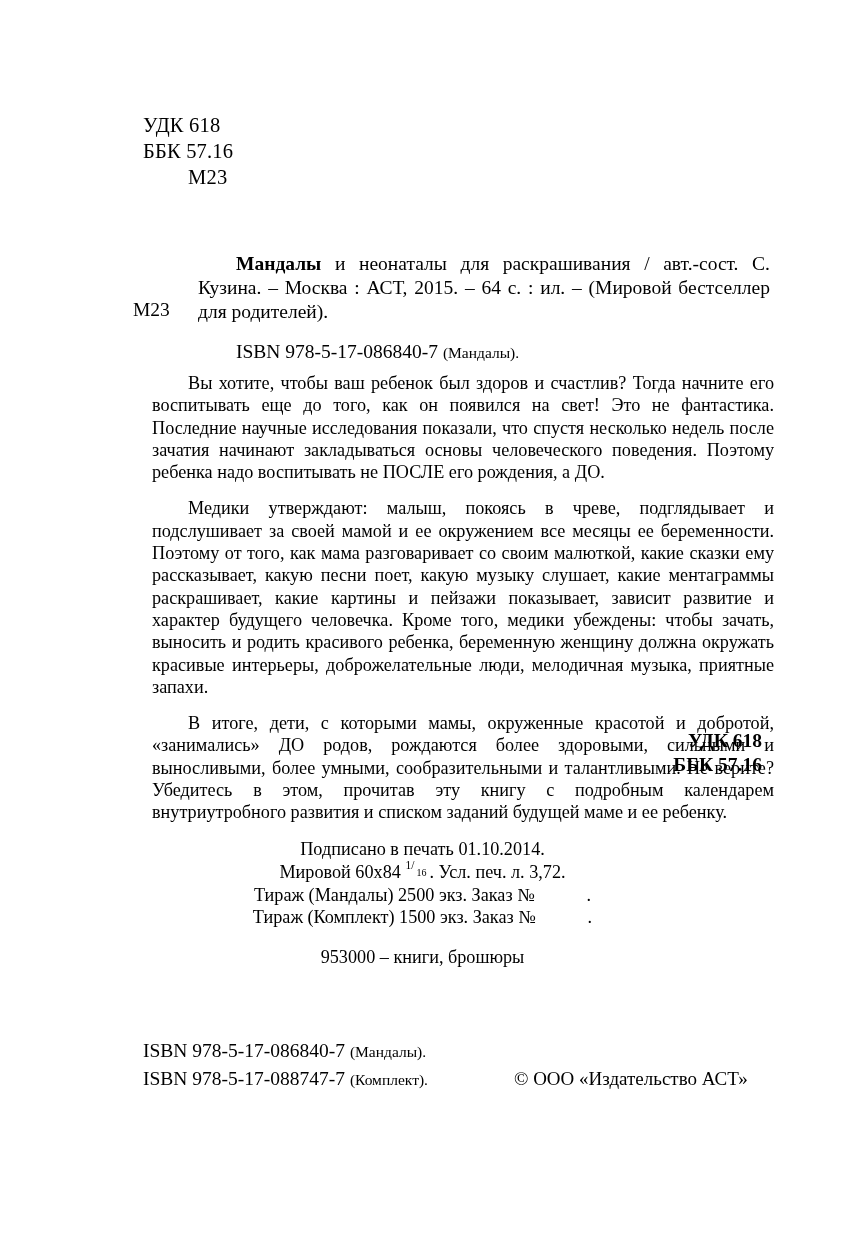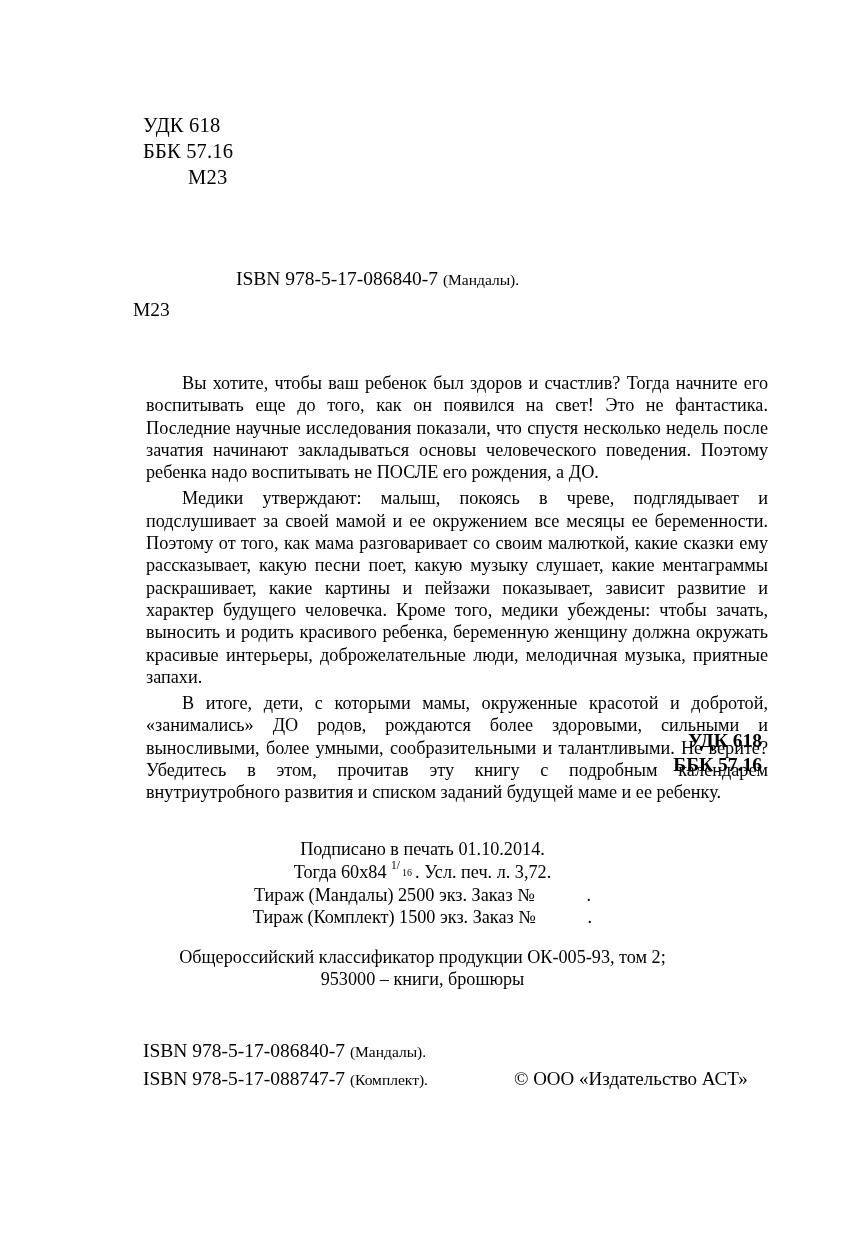--- a/index.html
+++ b/index.html
@@ -66,32 +66,32 @@
     font-size: 19.5px;
     line-height: 24.4px;
   }
   .isbn-block .small {
     font-size: 15.5px;
   }
 
   
   .annotation {
     position: absolute;
-    left: 146px;
+    left: 152px;
     top: 372px;
     width: 622px;
     font-size: 18.2px;
     line-height: 22.3px;
     text-align: justify;
   }
   .annotation p {
     margin: 0 0 0 0;
     text-indent: 36px;
   }
-  .annotation p + p { margin-top: 4px; }
+  .annotation p + p { margin-top: 14px; }
 
   
   .udk-bottom {
     position: absolute;
     right: 83px;
     top: 729px;
     text-align: right;
     font-weight: bold;
     font-size: 19.5px;
     line-height: 24px;
@@ -167,45 +167,45 @@
 <div class="page">
 
   <div class="udk-top">
     <div class="ln">УДК 618</div>
     <div class="ln">ББК 57.16</div>
     <div class="ln indent">М23</div>
   </div>
 
   <div class="biblio-wrap">
     <div class="hanging-label">М23</div>
+    <div class="biblio"><b>Мандалы</b><span> и неонаталы для раскрашивания / авт.-сост. С. Кузина. – Москва : АСТ, 2015. – 64 с. : ил. – (Мировой бестселлер для родителей).</span></div>
     <div class="isbn-block">
       <div><span>ISBN 978-5-17-086840-7</span> <span class="small">(Мандалы).</span></div>
     </div>
   </div>
 
   <div class="annotation">
     <p>Вы хотите, чтобы ваш ребенок был здоров и счастлив? Тогда начните его воспитывать еще до того, как он появился на свет! Это не фантастика. Последние научные исследования показали, что спустя несколько недель после зачатия начинают закладываться основы человеческого поведения. Поэтому ребенка надо воспитывать не ПОСЛЕ его рождения, а ДО.</p>
     <p>Медики утверждают: малыш, покоясь в чреве, подглядывает и подслушивает за своей мамой и ее окружением все месяцы ее беременности. Поэтому от того, как мама разговаривает со своим малюткой, какие сказки ему рассказывает, какую песни поет, какую музыку слушает, какие ментаграммы раскрашивает, какие картины и пейзажи показывает, зависит развитие и характер будущего человечка. Кроме того, медики убеждены: чтобы зачать, выносить и родить красивого ребенка, беременную женщину должна окружать красивые интерьеры, доброжелательные люди, мелодичная музыка, приятные запахи.</p>
     <p>В итоге, дети, с которыми мамы, окруженные красотой и добротой, «занимались» ДО родов, рождаются более здоровыми, сильными и выносливыми, более умными, сообразительными и талантливыми. Не верите? Убедитесь в этом, прочитав эту книгу с подробным календарем внутриутробного развития и списком заданий будущей маме и ее ребенку.</p>
   </div>
 
   <div class="udk-bottom">
     <div>УДК 618</div>
     <div>ББК 57.16</div>
   </div>
 
   <div class="imprint">
     <div class="row">Подписано в печать 01.10.2014.</div>
-    <div class="row"><span>Тогда 60х84 </span><span class="frac"><span class="num">1/</span><span class="den">16</span></span><span>. Усл. печ. л. 3,72.</span></div>
+    <div class="row"><span>Мировой 60х84 </span><span class="frac"><span class="num">1/</span><span class="den">16</span></span><span>. Усл. печ. л. 3,72.</span></div>
     <div class="row"><span>Тираж (Мандалы) 2500 экз. Заказ №</span><span class="gap"></span><span>.</span></div>
     <div class="row"><span>Тираж (Комплект) 1500 экз. Заказ №</span><span class="gap"></span><span>.</span></div>
   </div>
 
   <div class="okp">
-    <div class="row">Общероссийский классификатор продукции ОК-005-93, том 2;</div>
     <div class="row">953000 – книги, брошюры</div>
   </div>
 
   <div class="footer">
     <div class="frow">
       <span>ISBN 978-5-17-086840-7</span>&nbsp;<span class="small">(Мандалы).</span>
     </div>
     <div class="frow">
       <span>ISBN 978-5-17-088747-7</span>&nbsp;<span class="small">(Комплект).</span>
       <span class="copyright">© ООО «Издательство АСТ»</span>

